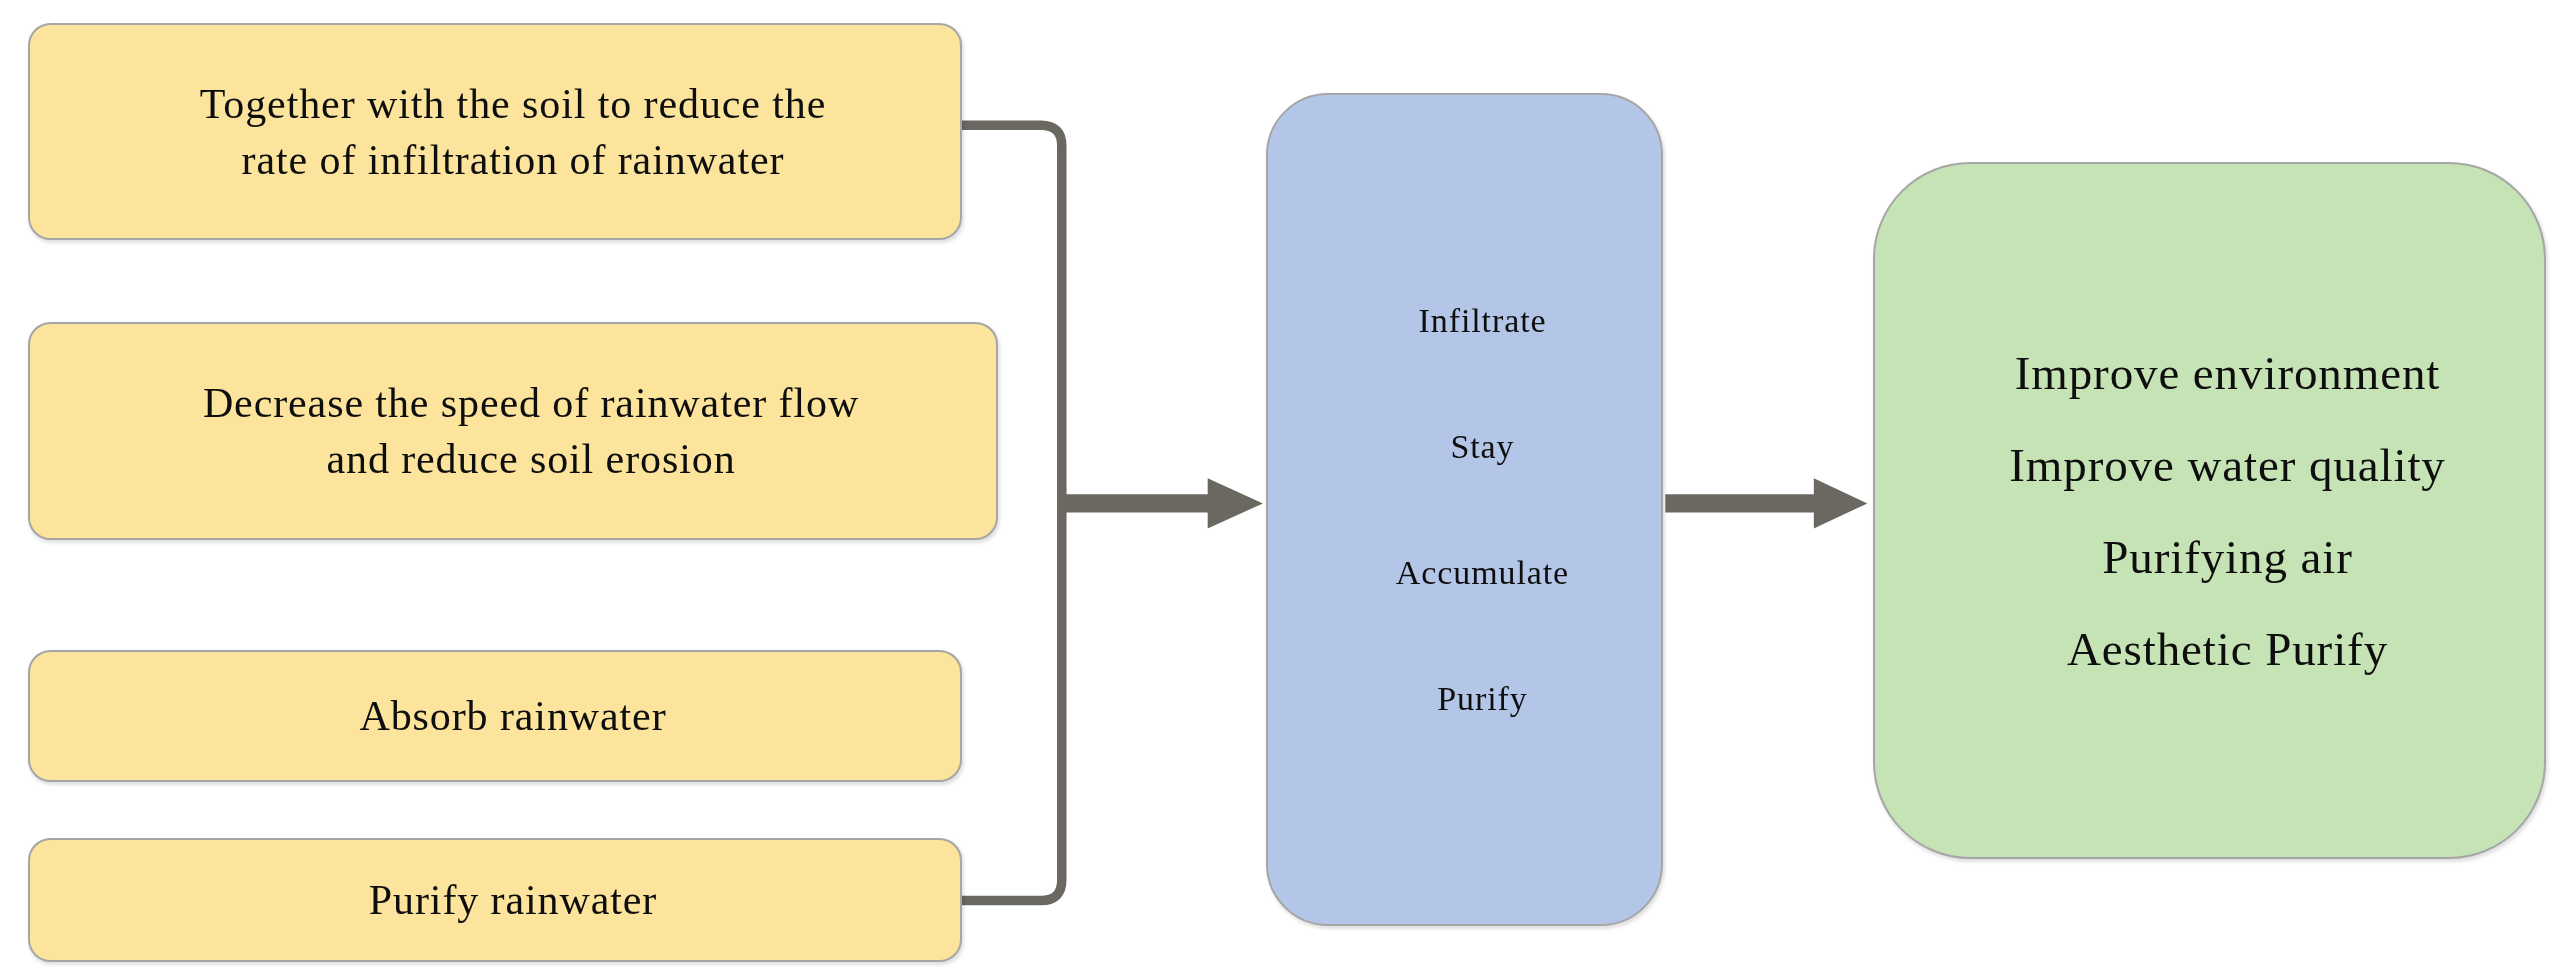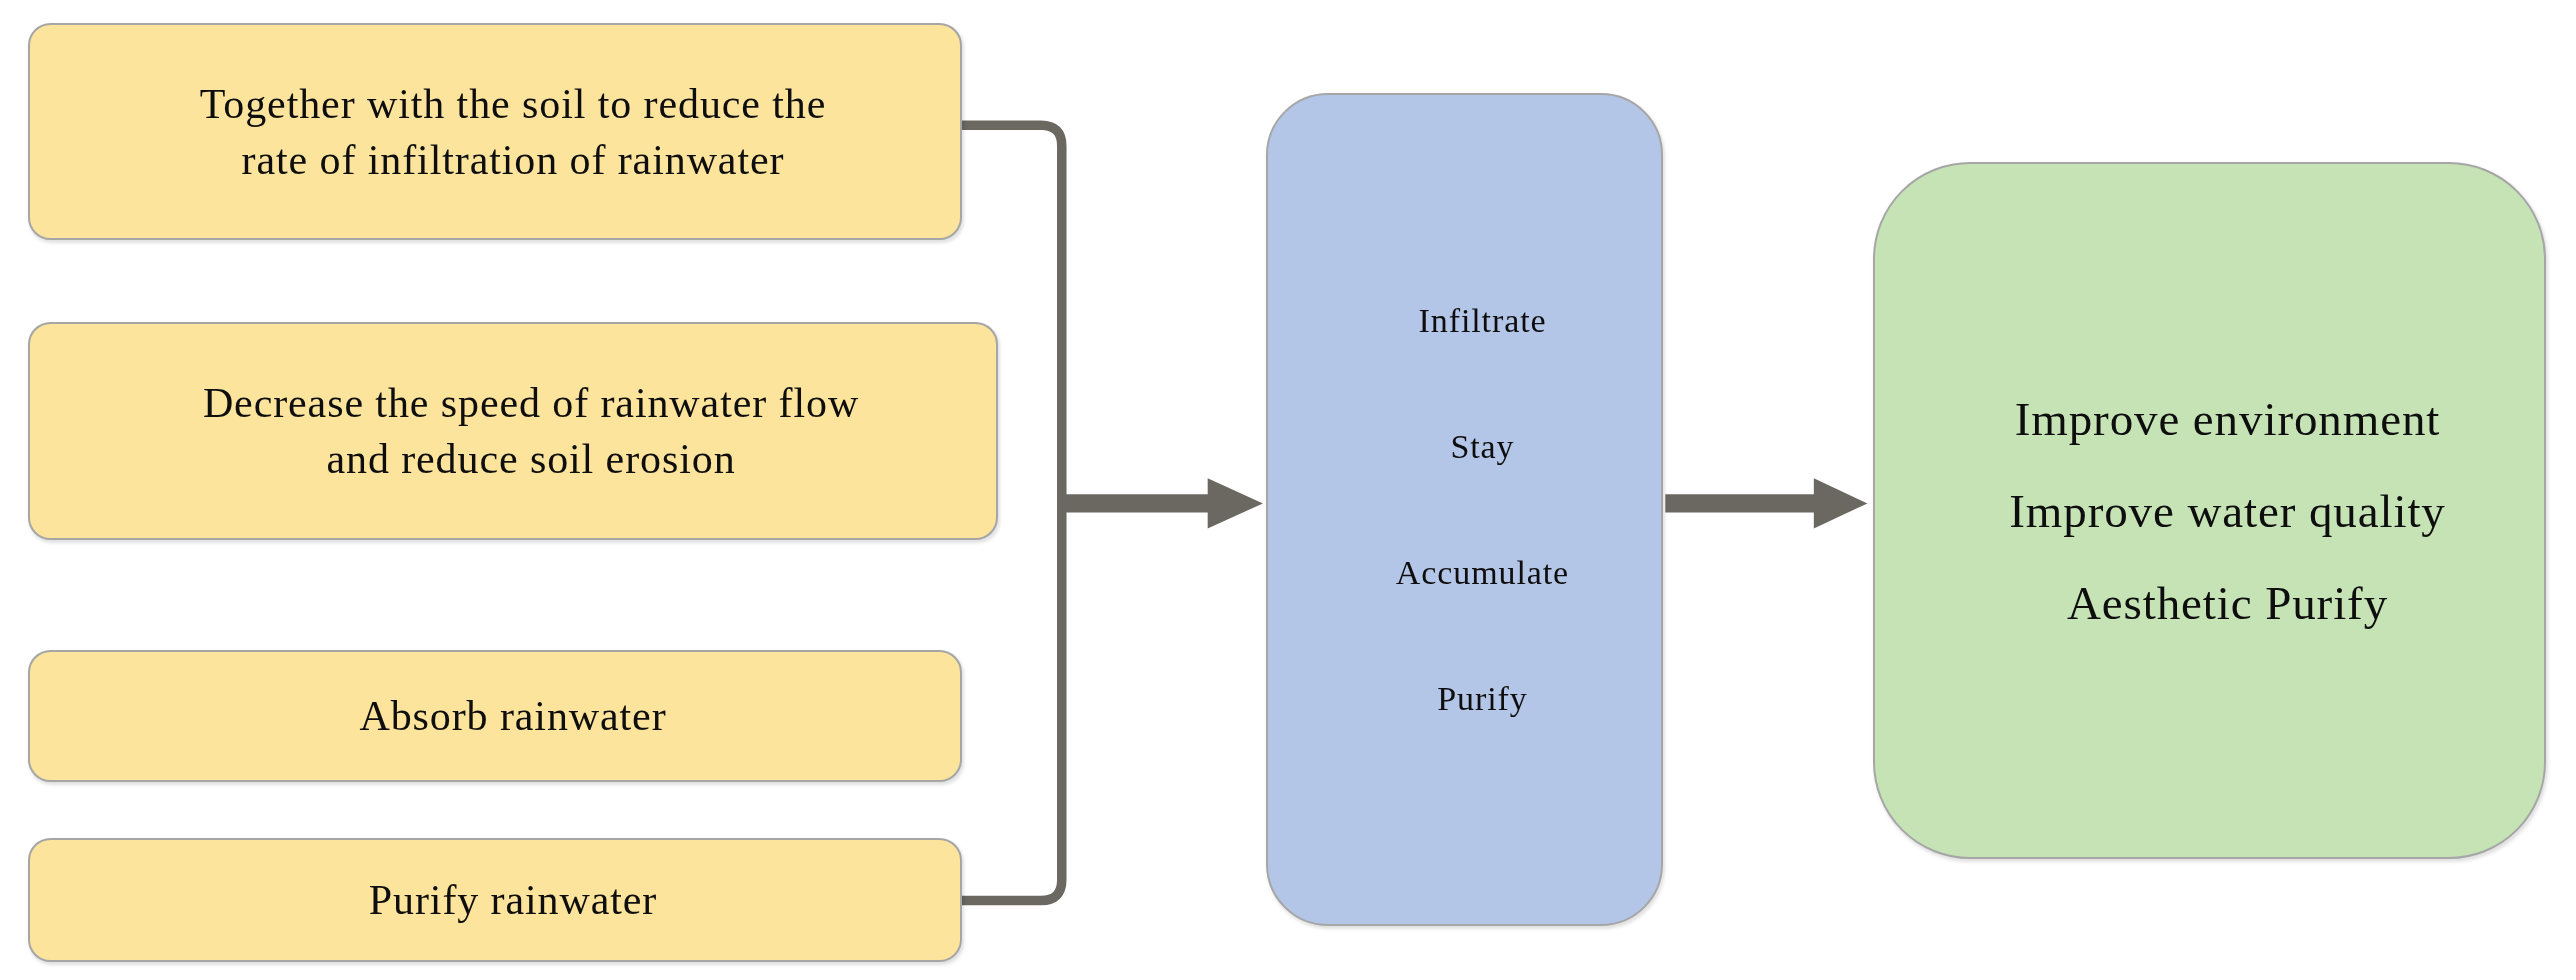--- a/index.html
+++ b/index.html
@@ -99,17 +99,18 @@
   <div class="box process">
     <div class="ln">Infiltrate</div>
     <div class="ln">Stay</div>
     <div class="ln">Accumulate</div>
     <div class="ln">Purify</div>
   </div>
 
   <div class="box benefits">
     <div class="ln">Improve environment</div>
     <div class="ln">Improve water quality</div>
+    <div class="ln">Purifying air</div>
     <div class="ln">Aesthetic Purify</div>
   </div>
 
 </div>
 
 
 </body></html>

